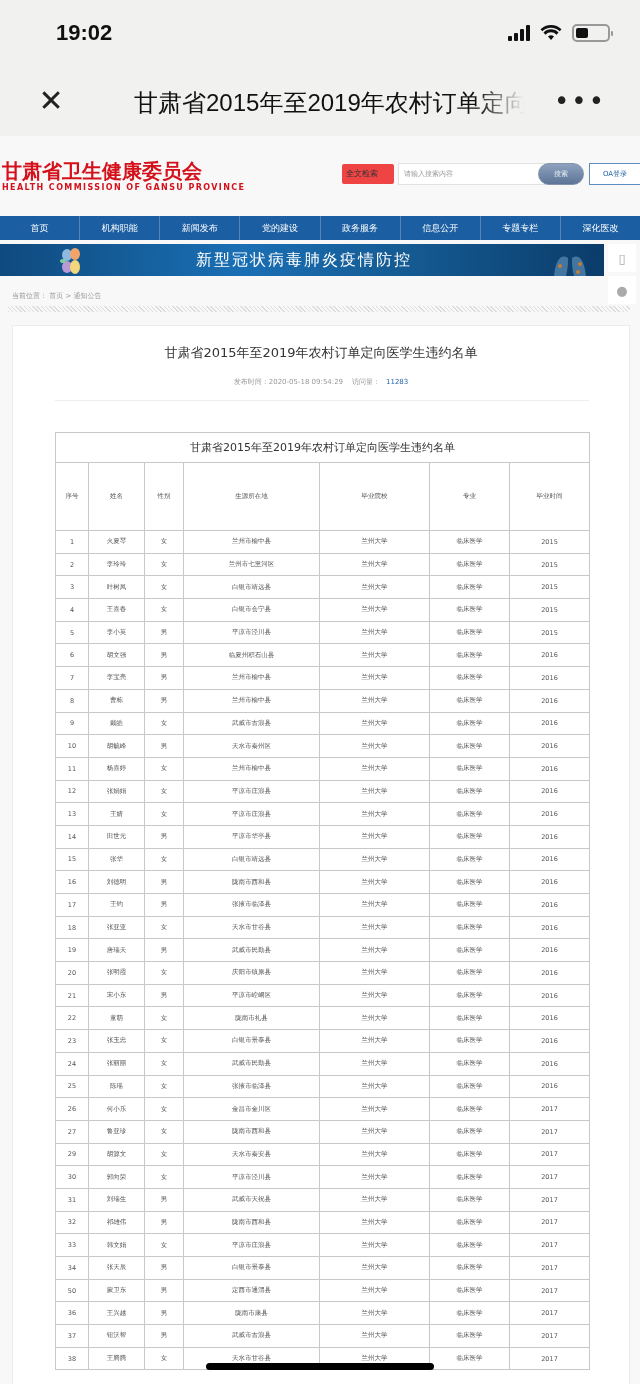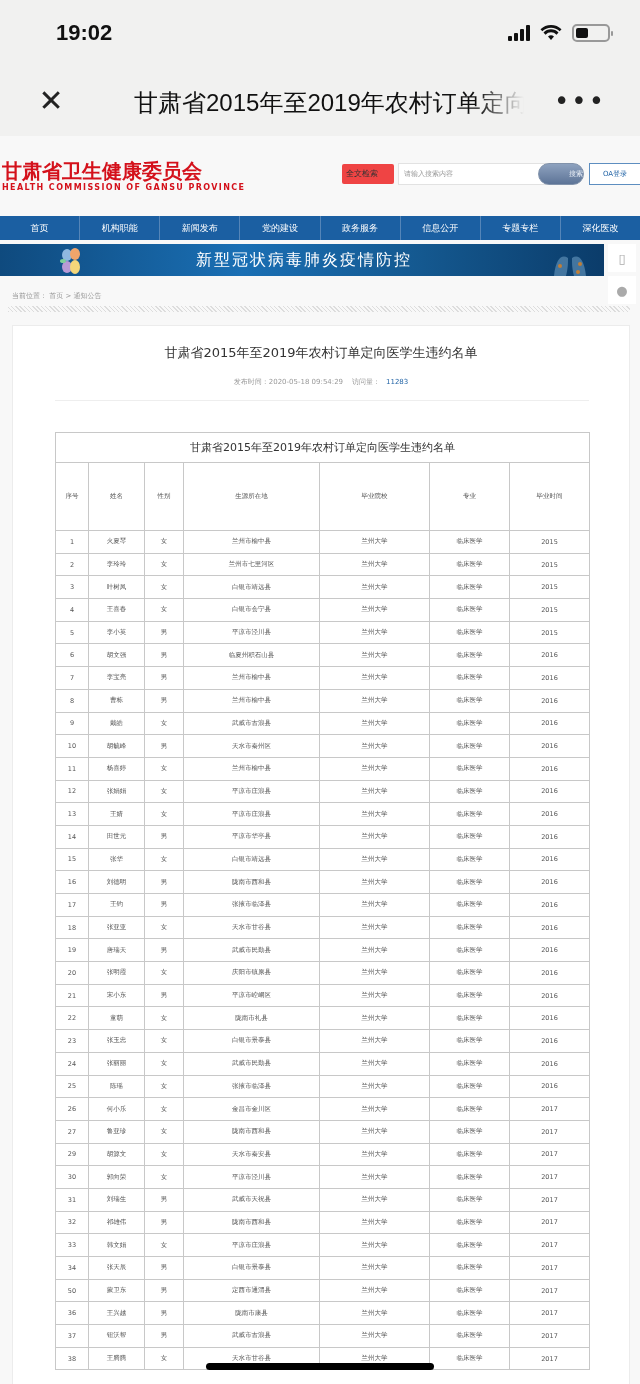--- a/index.html
+++ b/index.html
@@ -17,21 +17,21 @@
   .close-x { position: absolute; left: 36px; top: 16px; width: 30px; height: 30px; font-size: 30px; line-height: 30px; color: #222; text-align: center; }
   .nav-title { position: absolute; left: 134px; top: 17px; width: 390px; font-size: 24px; color: #111; white-space: nowrap; overflow: hidden; font-family: "Liberation Sans", sans-serif;
     -webkit-mask-image: linear-gradient(to right, #000 88%, transparent 100%); mask-image: linear-gradient(to right, #000 88%, transparent 100%); }
   .more { position: absolute; right: 34px; top: 16px; font-size: 26px; color: #222; letter-spacing: 2px; }
 
   .page { position: absolute; left: 0; top: 136px; width: 640px; height: 1248px; background: #f8f8f8; overflow: hidden; }
   .logo-cn { position: absolute; left: 2px; top: 22px; font-size: 20px; font-weight: bold; color: #d4111b; letter-spacing: 0px; }
   .logo-en { position: absolute; left: 2px; top: 47px; font-size: 8px; color: #d4111b; letter-spacing: 1.4px; font-weight: bold; }
   .search-sel { position: absolute; left: 342px; top: 28px; width: 52px; height: 20px; background: #ef4444; font-size: 8px; color: #333; line-height: 20px; padding-left: 4px; border-radius: 2px; }
   .search-input { position: absolute; left: 398px; top: 27px; width: 150px; height: 22px; background: #fff; border: 1px solid #e2e2e2; font-size: 7px; color: #999; padding-left: 5px; line-height: 20px; }
-  .search-btn { position: absolute; left: 538px; top: 27px; width: 46px; height: 22px; border-radius: 11px; background: linear-gradient(#8ea2bf, #5d7497); border: 1px solid #8293ab; color: #e9eef6; font-size: 7px; text-align: right; line-height: 20px; }
+  .search-btn { position: absolute; left: 538px; top: 27px; width: 46px; height: 22px; border-radius: 11px; background: linear-gradient(#8ea2bf, #5d7497); border: 1px solid #8293ab; color: #e9eef6; font-size: 7px; text-align: center; line-height: 20px; }
   .oa-btn { position: absolute; left: 589px; top: 27px; width: 52px; height: 22px; border: 1px solid #5d8ec0; background: #fff; color: #2566a7; font-size: 7px; text-align: center; line-height: 20px; }
 
   .menu { position: absolute; left: 0; top: 80px; width: 640px; height: 24px; background: #1b5fa2; display: flex; }
   .menu-item { flex: 1; color: #fff; font-size: 9px; text-align: center; line-height: 24px; border-right: 1px solid #5585b8; }
   .menu-item:last-child { border-right: none; }
 
   .banner { position: absolute; left: 0; top: 108px; width: 604px; height: 32px; background: linear-gradient(90deg, #0f4a7e 0%, #1a6fb4 40%, #14588f 70%, #0b3c6a 100%); overflow: hidden; }
   .banner-text { position: absolute; left: 196px; top: 6px; font-size: 16px; color: #fff; letter-spacing: 2px; }
   .banner-logo { position: absolute; left: 56px; top: 2px; width: 30px; height: 30px; }
   .banner-lung { position: absolute; right: 14px; top: 0px; width: 40px; height: 32px; opacity: 0.85; }

